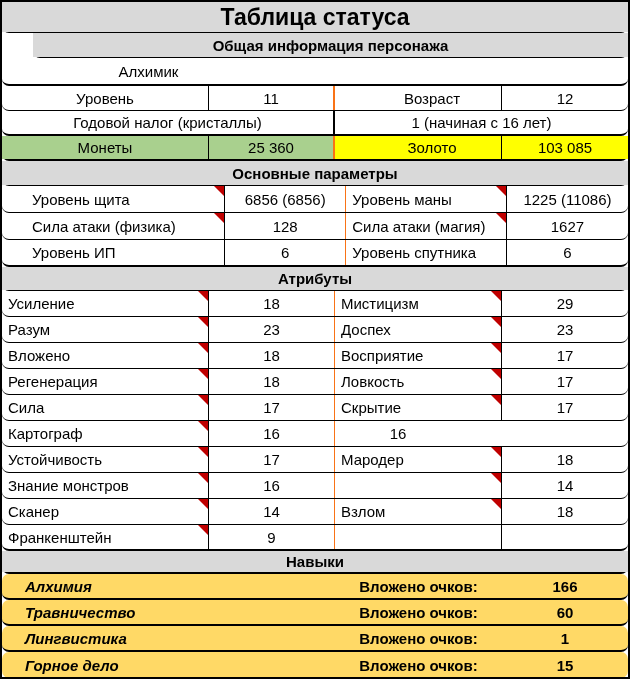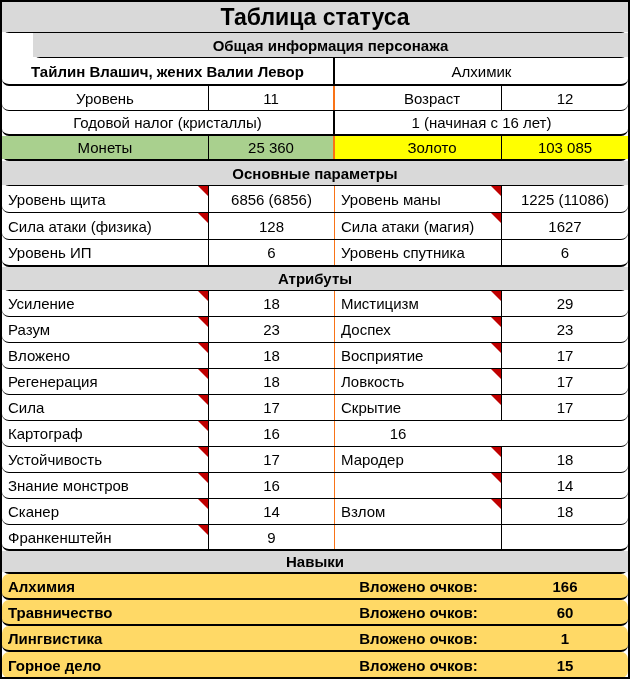--- a/index.html
+++ b/index.html
@@ -33,55 +33,54 @@
   .bold { font-weight: bold; }
   .label { justify-content: flex-start; padding-left: 6px; }
 
   .r-title { height: 31px; }
   .r-gh    { height: 25px; margin-left: 31px; }
   .r-name  { height: 28px; }
   .r-level { height: 25px; }
   .r-tax   { height: 25px; }
   .r-coins { height: 25px; }
   .r-ph    { height: 25px; }
-  #params-rows .row { height: 27px; }
+  #params-rows .row { height: 27px; padding-left: 24px; }
   .r-ah    { height: 24px; }
   #attr-rows .row { height: 26px; }
   .r-sh    { height: 23px; }
   #skill-rows .row { height: 26px; background: var(--skill_bg, #FFD966); border-bottom-width: 2px; }
   #skill-rows .row:last-child { border-bottom: none; }
 
   .bg-coins { background: var(--coins_bg, #A9D08E); }
   .bg-gold  { background: var(--gold_bg, #FFFF00); }
 
   .note {
     position: absolute; top: 0; right: 0; width: 0; height: 0;
     border-top: 10px solid var(--note, #C00000);
     border-left: 10px solid transparent;
   }
 
-  .sk-name  { flex: 1; justify-content: flex-start; padding-left: 6px; font-weight: bold; }
+  .sk-name  { flex: 1; justify-content: flex-start; padding-left: 23px; font-weight: bold; font-style: italic; }
   .sk-plab  { width: 167px; font-weight: bold; }
   .sk-val   { width: 126px; font-weight: bold; }
 </style>
 </head>
 <body>
 
 <div class="sheet">
 
   <div class="row r-title">
     <div class="c sec-h title">Таблица статуса</div>
   </div>
 
   <div class="row r-gh">
     <div class="c sec-h">Общая информация персонажа</div>
   </div>
 
   <div class="row r-name bb2 top">
-    <div class="c half-l bold">Тайлин Влашич, жених Валии Левор</div>
     <div class="c half-r">Алхимик</div>
   </div>
 
   <div class="row r-level top">
     <div class="c c1">Уровень</div>
     <div class="c c2">11</div>
     <div class="c c3">Возраст</div>
     <div class="c c4">12</div>
   </div>
 

